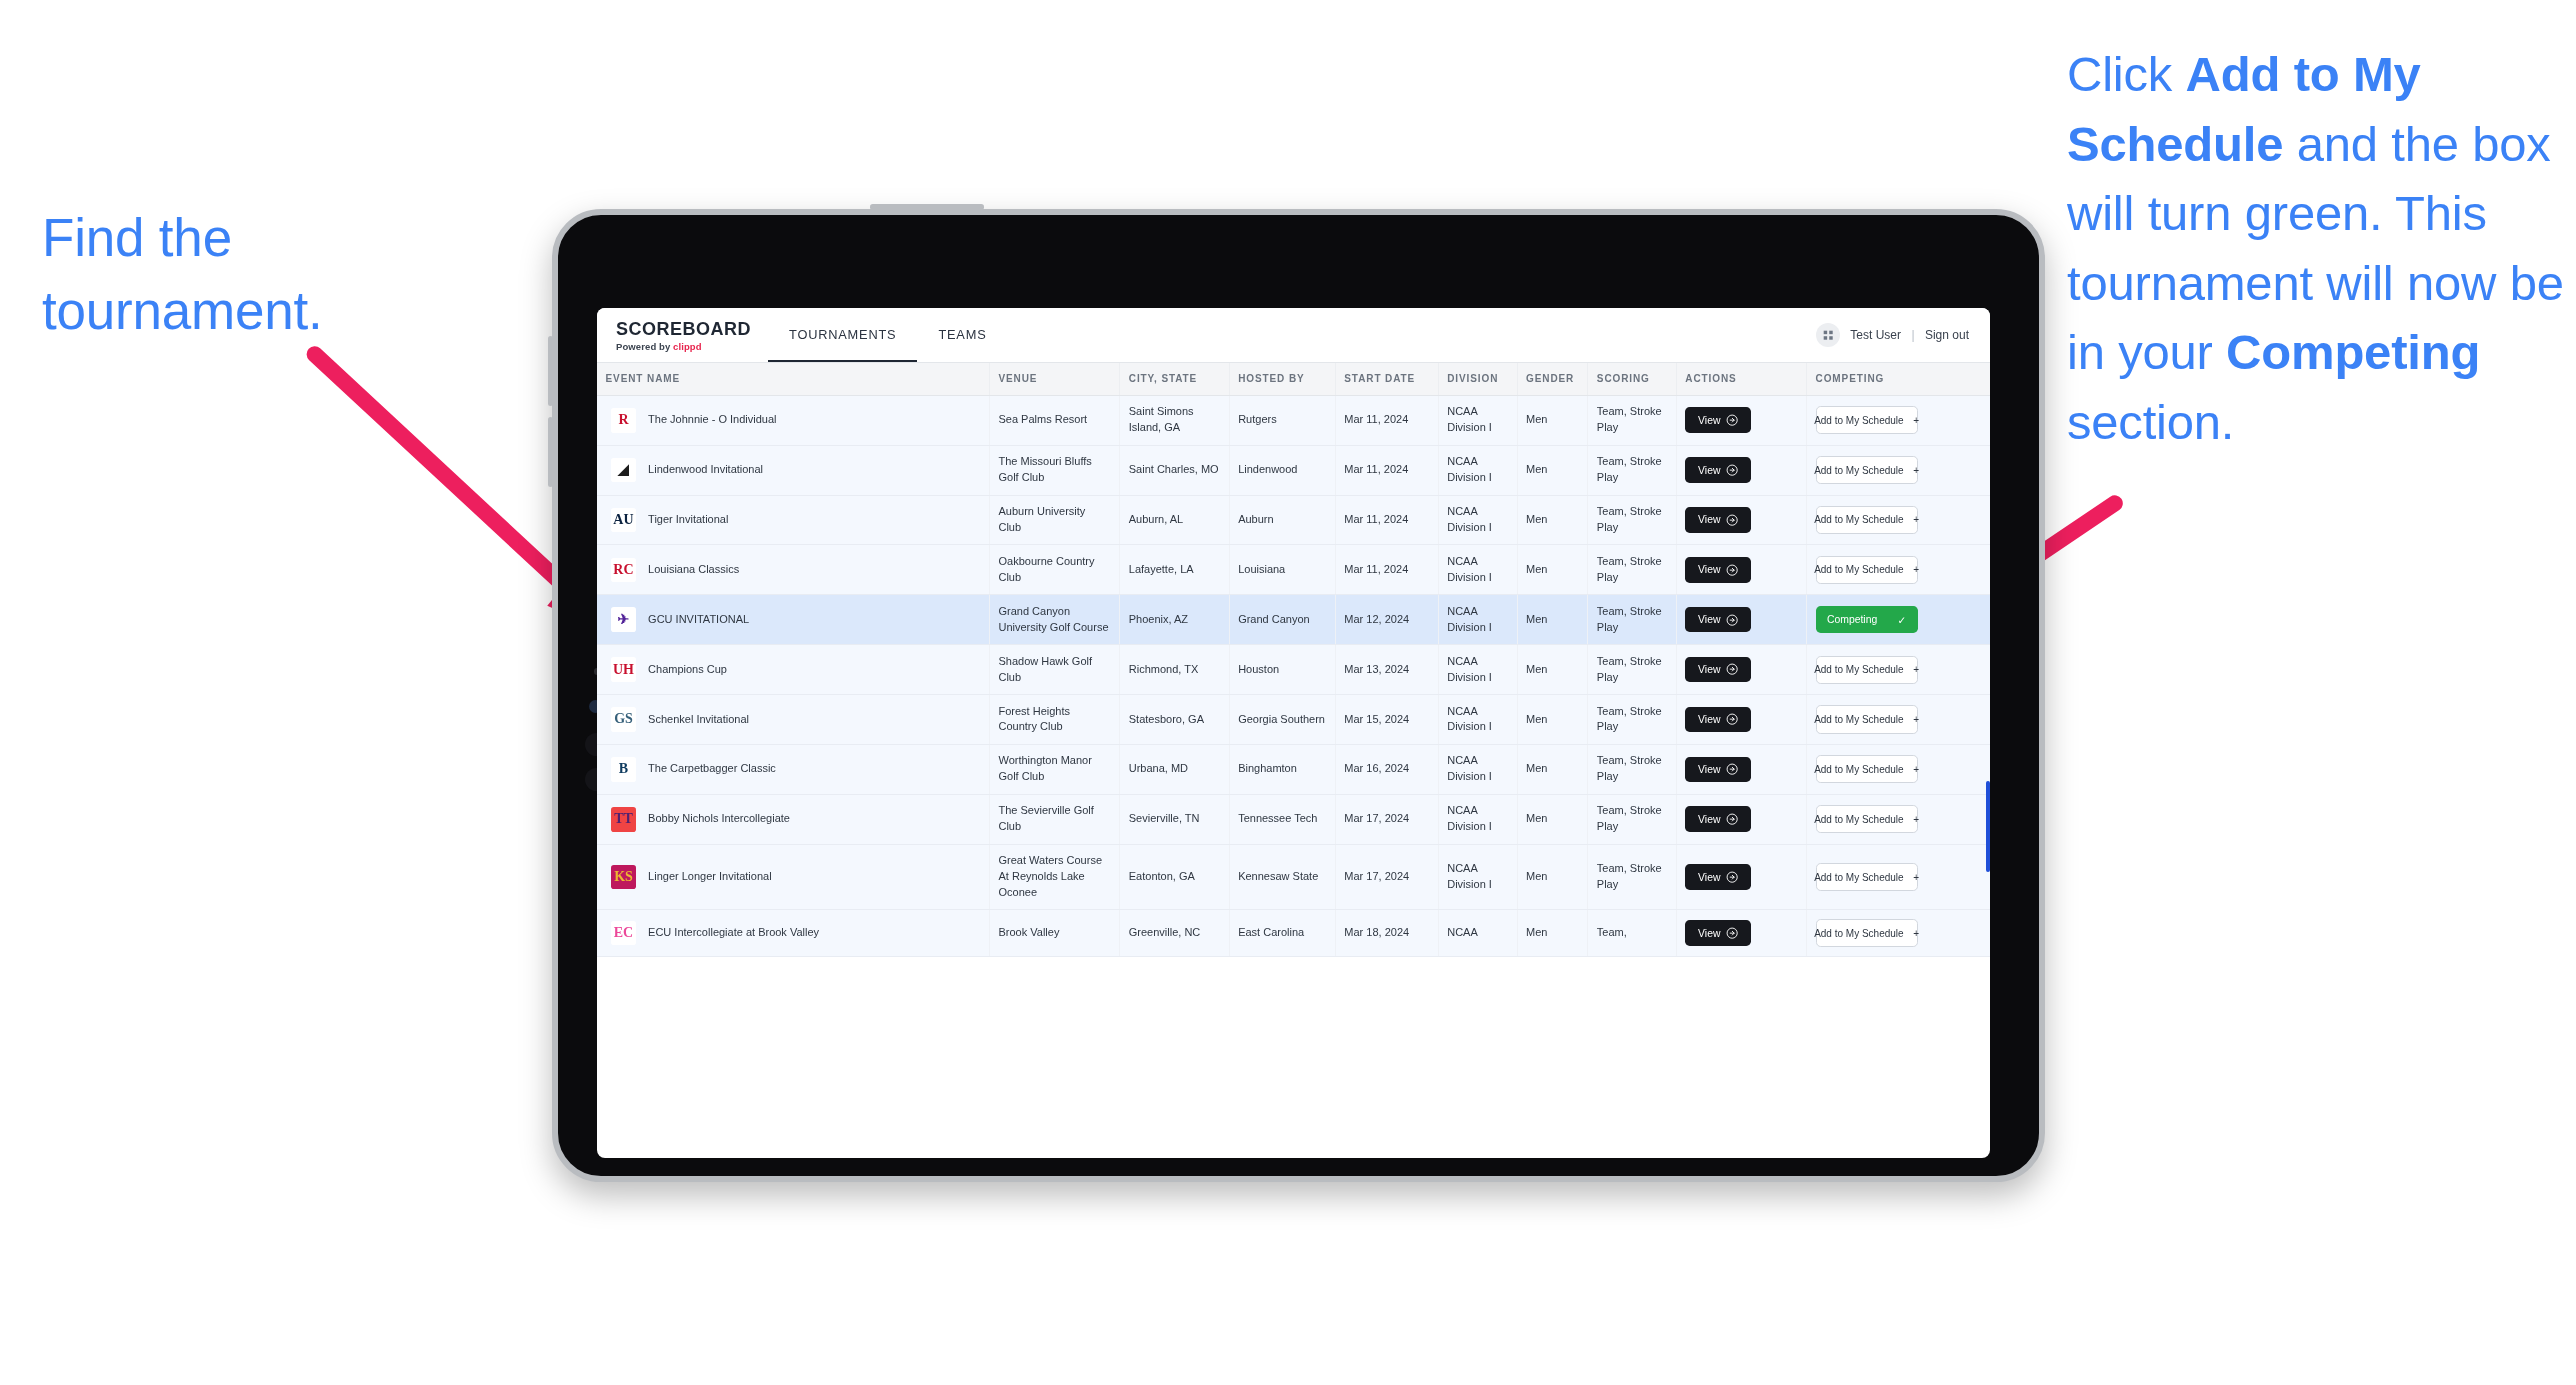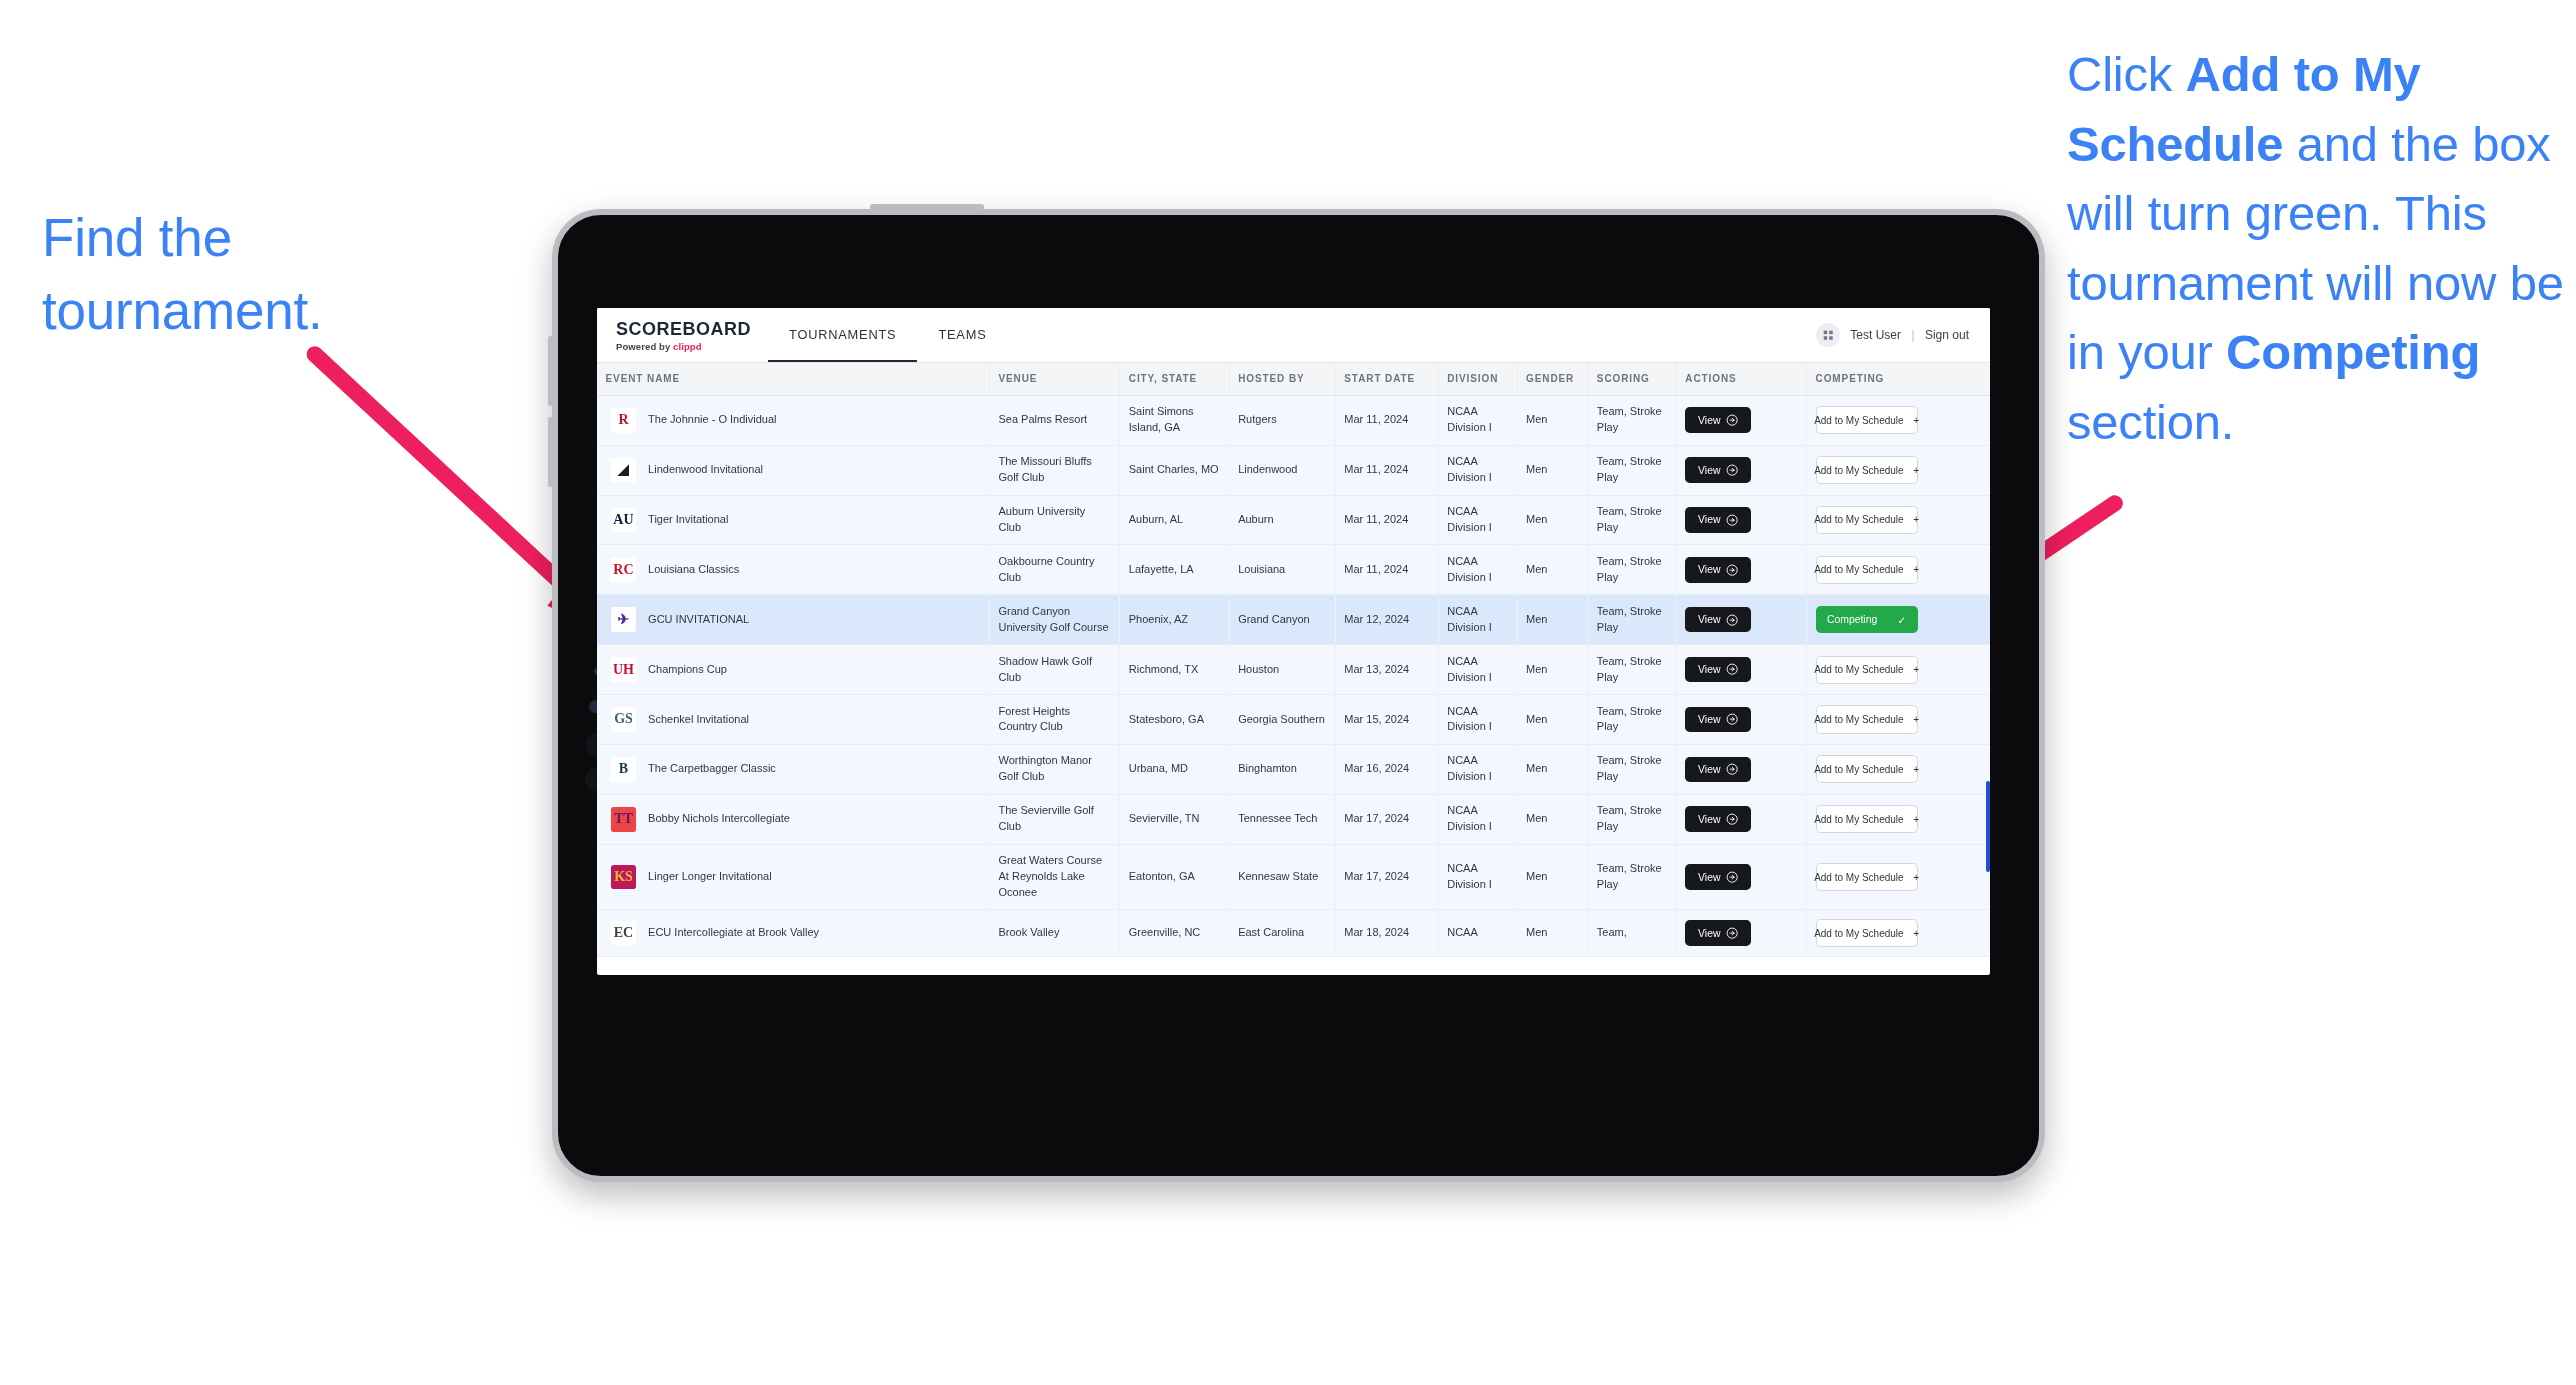--- a/index.html
+++ b/index.html
@@ -77,24 +77,24 @@
   #camera-small { left: 31px; top: 485px; width: 13.2px; height: 13.2px; background: #1d2a40; }
   #camera-large { left: 26.5px; top: 518px; width: 23px; height: 23px; background: #141418; }
   #camera-extra { left: 26.5px; top: 553px; width: 23px; height: 23px; background: #141418; }
 
   
   #app-window {
     position: absolute;
     left: 39px;
     top: 93px;
     width: 1393px;
-    height: 667px;
+    height: 850px;
     background: #ffffff;
     overflow: hidden;
-    border-radius: 2px;
+    border-radius: 8px;
   }
 
   
   #app-header {
     display: flex;
     align-items: stretch;
     height: 55px;
     background: #ffffff;
     border-bottom: 0.9px solid #e3e6ea;
     position: relative;
@@ -616,21 +616,21 @@
                   </svg>
                 </button></td>
               <td><button class="btn-add">
                   <span>Add to My Schedule</span>
                   <span>+</span>
                 </button></td>
             </tr>
             <tr>
               <td>
                 <div class="event-cell">
-                  <span class="team-logo" style="background: rgb(255, 255, 255); color: #404040;">EC</span>
+                  <span class="team-logo" style="background: rgb(255, 255, 255); color: #ec4899;">EC</span>
                   <span class="event-name">ECU Intercollegiate at Brook Valley</span>
                 </div>
               </td>
               <td>Brook Valley</td>
               <td>Greenville, NC</td>
               <td>East Carolina</td>
               <td>Mar 18, 2024</td>
               <td>NCAA</td>
               <td>Men</td>
               <td>Team,</td>

